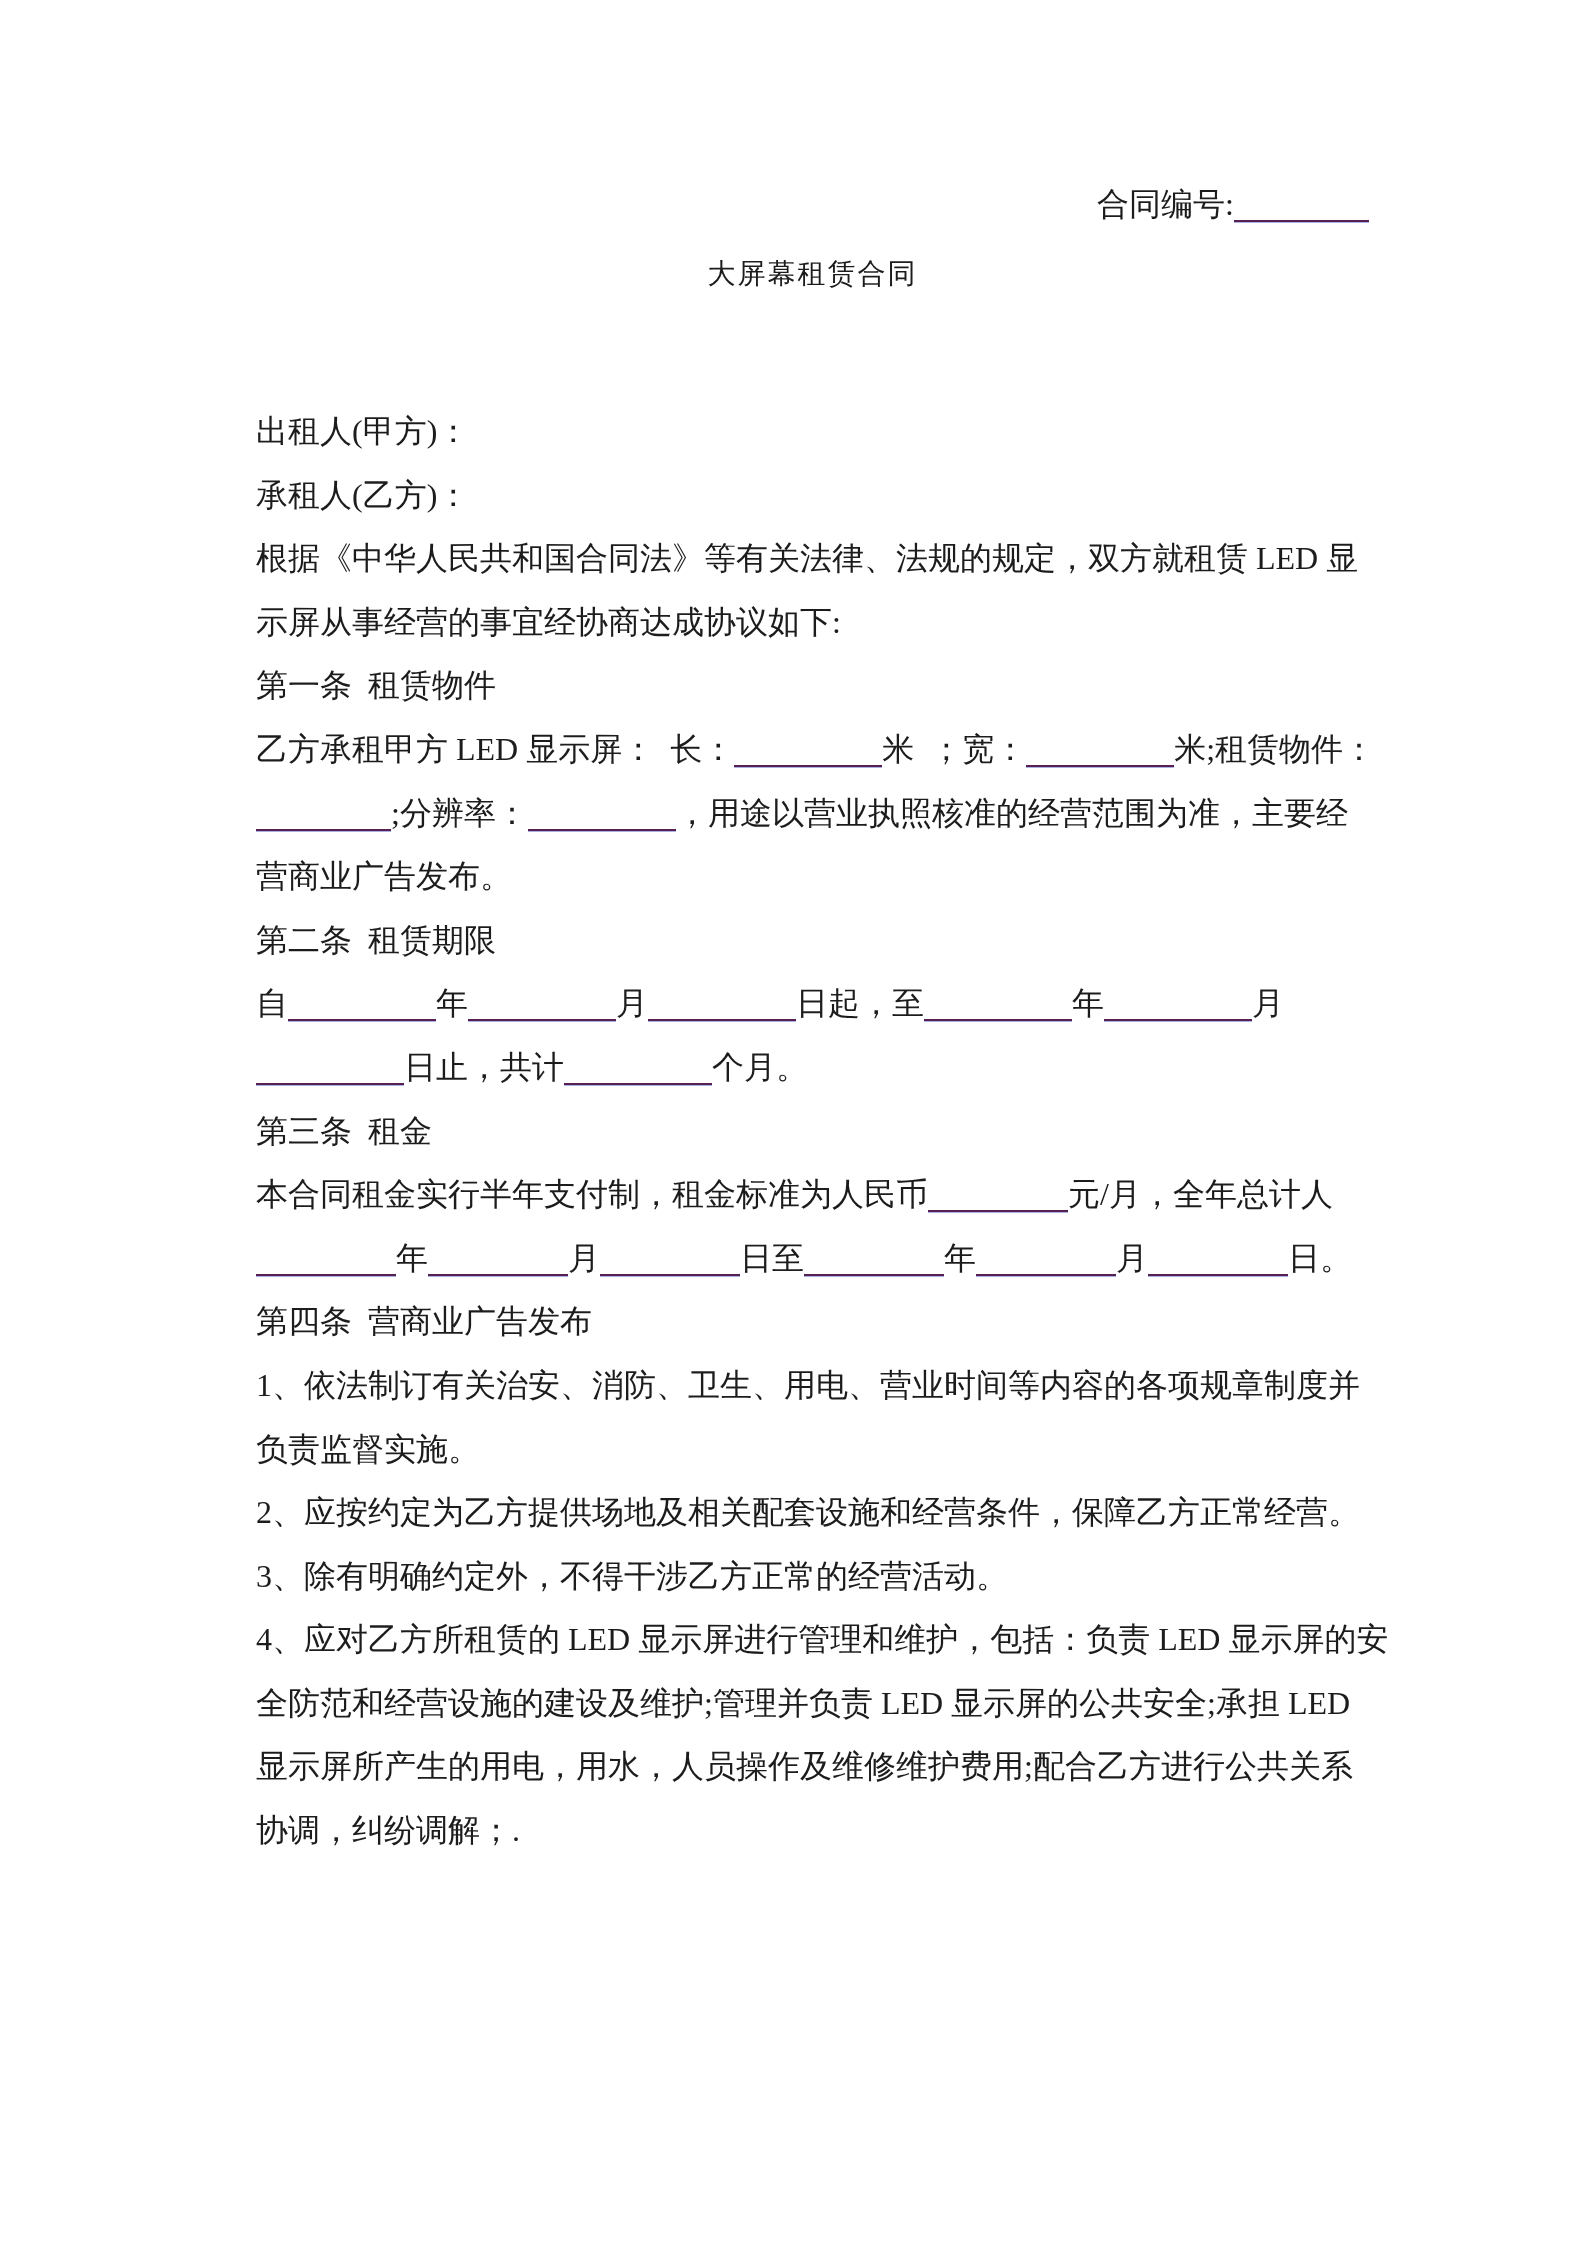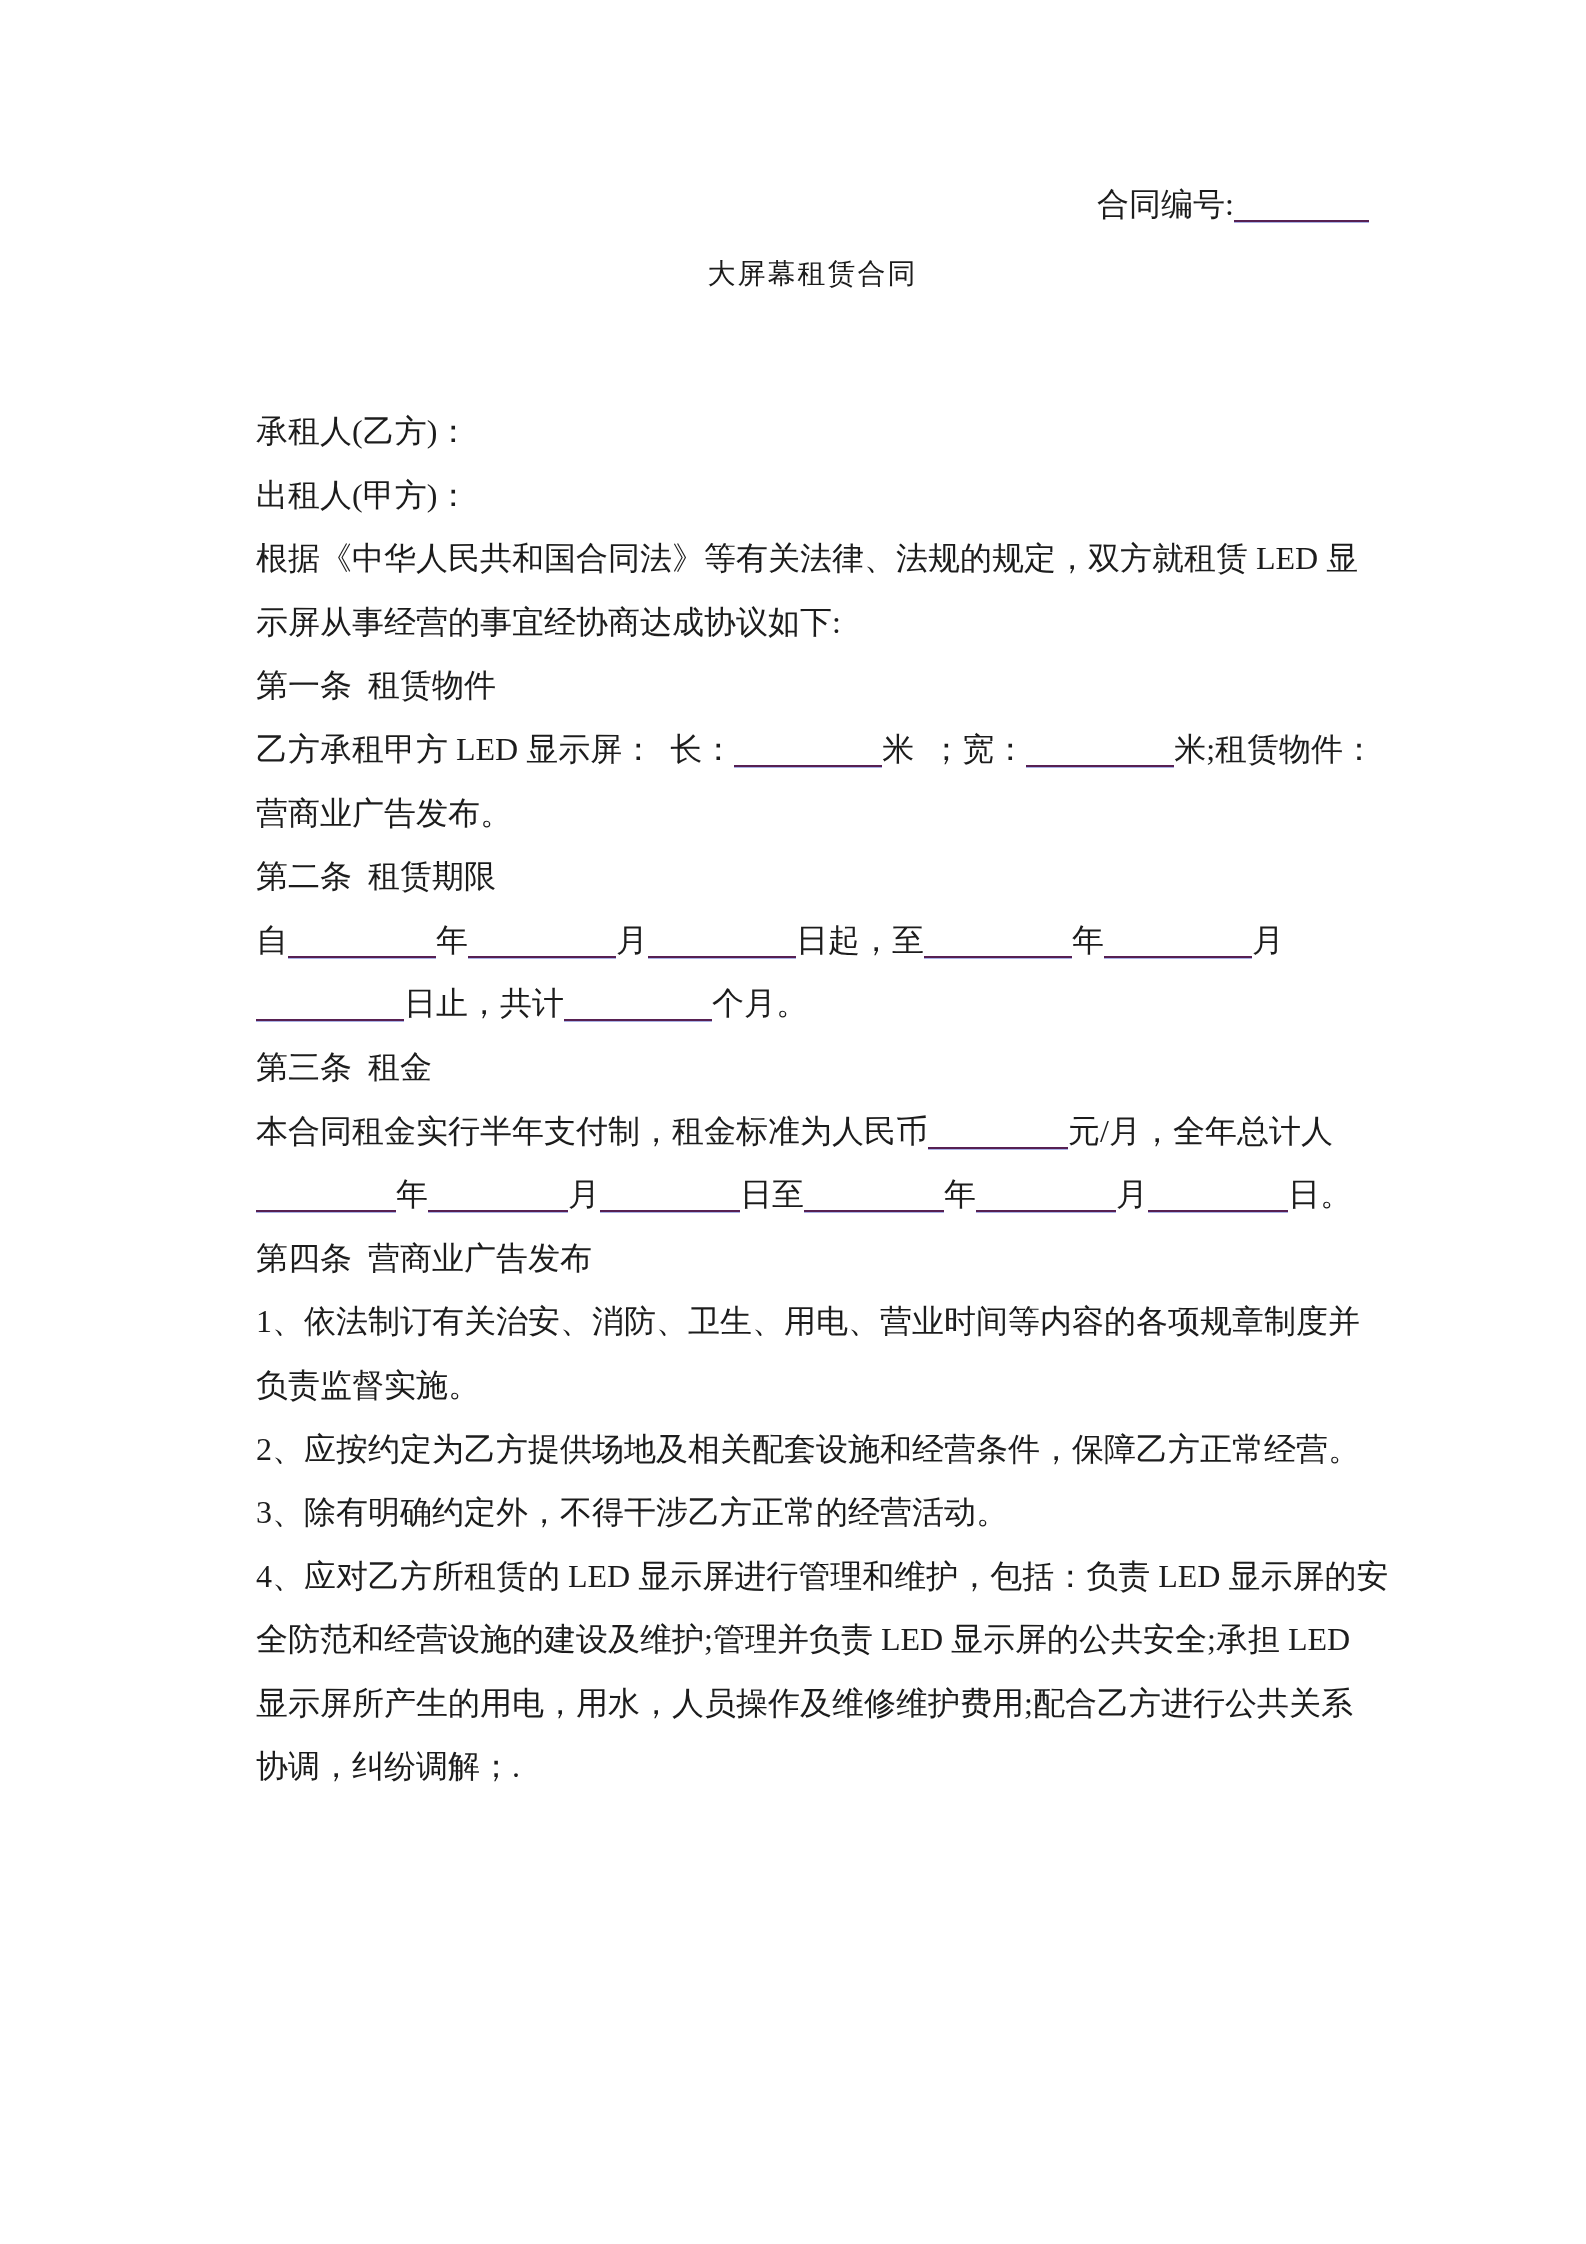--- a/index.html
+++ b/index.html
@@ -61,26 +61,27 @@
 <body>
 
 <div class="page" style="background: rgb(255, 255, 255); color: rgb(28, 28, 28); padding-left: 16px;">
   <div class="content">
 
     <div class="header-line"><span>合同编号:</span><span class="blank header-blank" style="width: 135px;"></span></div>
 
     <h1 class="doc-title">大屏幕租赁合同</h1>
 
     <div class="body-lines">
+        <div class="line"><span>出租人(甲方)：</span></div>
         <div class="line"><span>承租人(乙方)：</span></div>
-        <div class="line"><span>出租人(甲方)：</span></div>
         <div class="line"><span>根据《中华人民共和国合同法》等有关法律、法规的规定，双方就租赁 LED 显</span></div>
         <div class="line"><span>示屏从事经营的事宜经协商达成协议如下:</span></div>
         <div class="line"><span>第一条  租赁物件</span></div>
         <div class="line"><span>乙方承租甲方 LED 显示屏：  长：</span><span class="blank" style="width: 148px; border-bottom-color: rgb(87, 32, 82);"></span><span>米  ；宽：</span><span class="blank" style="width: 148px; border-bottom-color: rgb(87, 32, 82);"></span><span>米;租赁物件：</span></div>
+        <div class="line"><span class="blank" style="width: 135px; border-bottom-color: rgb(87, 32, 82);"></span><span>;分辨率：</span><span class="blank" style="width: 148px; border-bottom-color: rgb(87, 32, 82);"></span><span>，用途以营业执照核准的经营范围为准，主要经</span></div>
         <div class="line"><span>营商业广告发布。</span></div>
         <div class="line"><span>第二条  租赁期限</span></div>
         <div class="line"><span>自</span><span class="blank" style="width: 148px; border-bottom-color: rgb(87, 32, 82);"></span><span>年</span><span class="blank" style="width: 148px; border-bottom-color: rgb(87, 32, 82);"></span><span>月</span><span class="blank" style="width: 148px; border-bottom-color: rgb(87, 32, 82);"></span><span>日起，至</span><span class="blank" style="width: 148px; border-bottom-color: rgb(87, 32, 82);"></span><span>年</span><span class="blank" style="width: 148px; border-bottom-color: rgb(87, 32, 82);"></span><span>月</span></div>
         <div class="line"><span class="blank" style="width: 148px; border-bottom-color: rgb(87, 32, 82);"></span><span>日止，共计</span><span class="blank" style="width: 148px; border-bottom-color: rgb(87, 32, 82);"></span><span>个月。</span></div>
         <div class="line"><span>第三条  租金</span></div>
         <div class="line"><span>本合同租金实行半年支付制，租金标准为人民币</span><span class="blank" style="width: 140px; border-bottom-color: rgb(87, 32, 82);"></span><span>元/月，全年总计人</span></div>
         <div class="line"><span class="blank" style="width: 140px; border-bottom-color: rgb(87, 32, 82);"></span><span>年</span><span class="blank" style="width: 140px; border-bottom-color: rgb(87, 32, 82);"></span><span>月</span><span class="blank" style="width: 140px; border-bottom-color: rgb(87, 32, 82);"></span><span>日至</span><span class="blank" style="width: 140px; border-bottom-color: rgb(87, 32, 82);"></span><span>年</span><span class="blank" style="width: 140px; border-bottom-color: rgb(87, 32, 82);"></span><span>月</span><span class="blank" style="width: 140px; border-bottom-color: rgb(87, 32, 82);"></span><span>日。</span></div>
         <div class="line"><span>第四条  营商业广告发布</span></div>
         <div class="line"><span>1、依法制订有关治安、消防、卫生、用电、营业时间等内容的各项规章制度并</span></div>
         <div class="line"><span>负责监督实施。</span></div>

